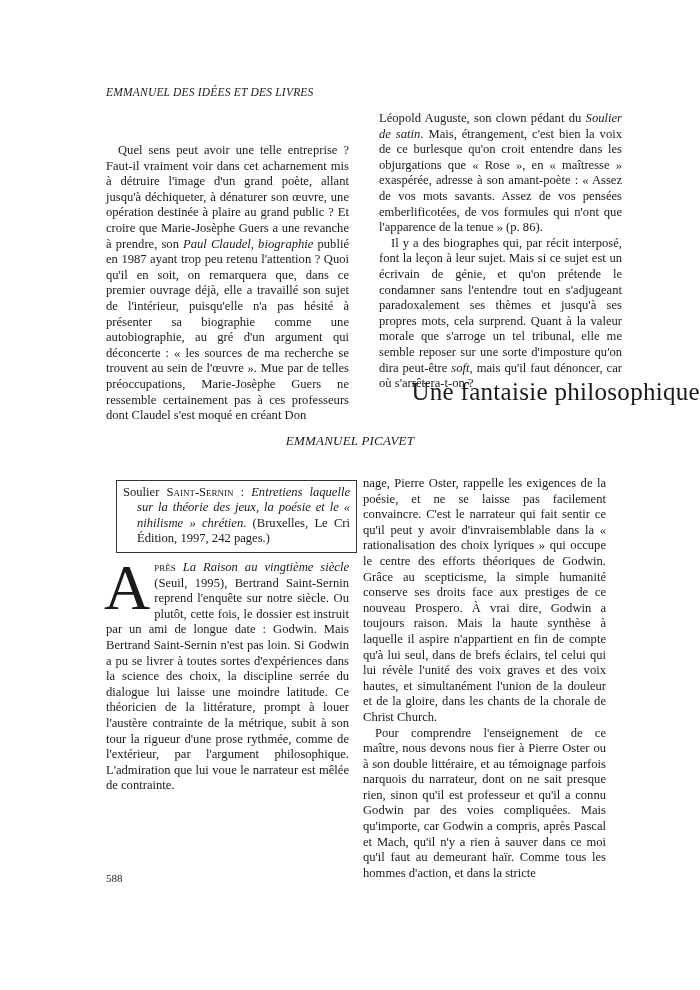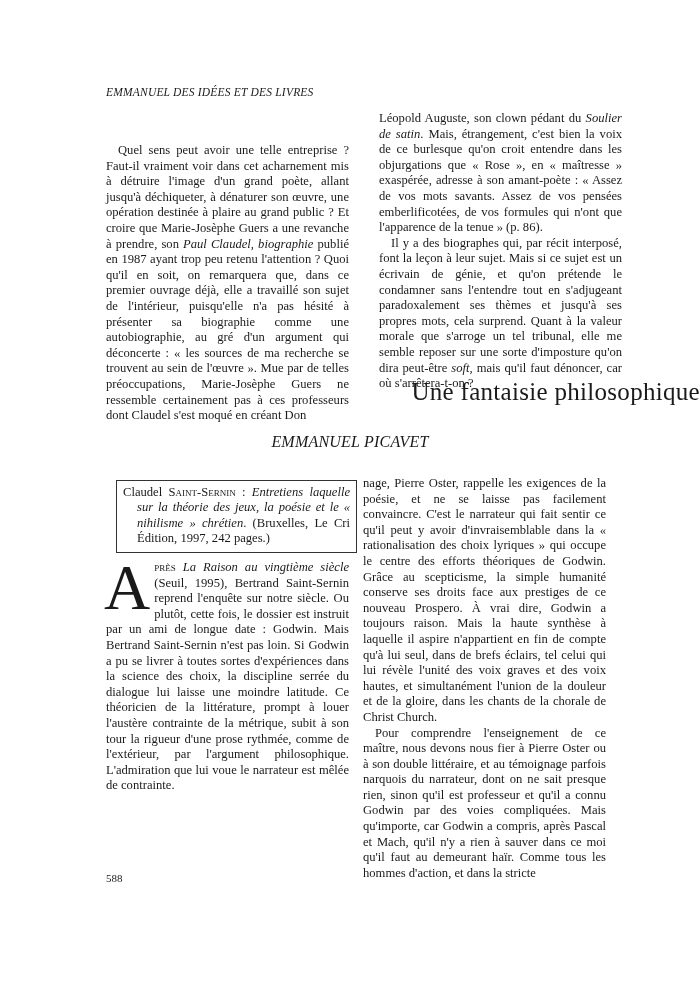--- a/index.html
+++ b/index.html
@@ -9,21 +9,21 @@
          font-size:11.5px; letter-spacing:0.2px; }
   .col { position:absolute; width:243px; font-size:12.6px; line-height:15.6px;
          text-align:justify; hyphens:manual; }
   .col p { margin:0; text-indent:12px; }
   .col p.noindent { text-indent:0; }
   #top-left { left:106px; top:111px;margin-top:32px; }
   #top-right { left:379px; top:111px; }
   .title { position:absolute; left:0; width:700px; top:378px; text-align:right;
          font-size:25px; letter-spacing:0.3px; }
   .author { position:absolute; left:0; width:700px; top:433px; text-align:center;
-         font-style:italic; font-size:16px; letter-spacing:0.2px; }
+         font-style:italic; font-size:13px; letter-spacing:0.2px; }
   .biblio { position:absolute; left:116px; top:480px; width:227px;
          border:1px solid #333; padding:4px 6px 5px 6px; font-size:12.6px;
          line-height:15.4px; text-align:justify; }
   .biblio .hang { display:block; padding-left:14px; text-indent:-14px; }
   .sc { font-variant:small-caps; }
   #bottom-left { left:106px; top:560px; }
   #bottom-right { left:363px; top:476px; }
   .dropcap { float:left; font-size:64px; line-height:50px; margin:3px 4px 0 -2px; }
   .page-number { position:absolute; left:106px; top:872px; font-size:11px; }
 </style>
@@ -38,21 +38,21 @@
 
 <div class="col" id="top-right">
   <p class="noindent"><span>Léopold Auguste, son clown pédant du </span><i>Soulier de satin</i><span>. Mais, étrangement, c'est bien la voix de ce burlesque qu'on croit entendre dans les objurgations que « Rose », en « maîtresse » exaspérée, adresse à son amant-poète : « Assez de vos mots savants. Assez de vos pensées emberlificotées, de vos formules qui n'ont que l'apparence de la tenue » (p. 86).</span></p>
   <p><span>Il y a des biographes qui, par récit interposé, font la leçon à leur sujet. Mais si ce sujet est un écrivain de génie, et qu'on prétende le condamner sans l'entendre tout en s'adjugeant paradoxalement ses thèmes et jusqu'à ses propres mots, cela surprend. Quant à la valeur morale que s'arroge un tel tribunal, elle me semble reposer sur une sorte d'imposture qu'on dira peut-être </span><i>soft</i><span>, mais qu'il faut dénoncer, car où s'arrêtera-t-on ?</span></p>
 </div>
 
 <div class="title">Une fantaisie philosophique</div>
 <div class="author">EMMANUEL PICAVET</div>
 
 <div class="biblio">
-  <span class="hang"><span>Claudel </span><span class="sc">Saint-Sernin</span><span> : </span><i>Entretiens laquelle sur la théorie des jeux, la poésie et le « nihilisme » chrétien</i><span>. (Bruxelles, Le Cri Édition, 1997, 242 pages.)</span></span>
+  <span class="hang"><span>Soulier </span><span class="sc">Saint-Sernin</span><span> : </span><i>Entretiens laquelle sur la théorie des jeux, la poésie et le « nihilisme » chrétien</i><span>. (Bruxelles, Le Cri Édition, 1997, 242 pages.)</span></span>
 </div>
 
 <div class="col" id="bottom-left">
   <p class="noindent"><span class="dropcap">A</span><span class="sc">près</span> <i>La Raison au vingtième siècle</i><span> (Seuil, 1995), Bertrand Saint-Sernin reprend l'enquête sur notre siècle. Ou plutôt, cette fois, le dossier est instruit par un ami de longue date : Godwin. Mais Bertrand Saint-Sernin n'est pas loin. Si Godwin a pu se livrer à toutes sortes d'expériences dans la science des choix, la discipline serrée du dialogue lui laisse une moindre latitude. Ce théoricien de la littérature, prompt à louer l'austère contrainte de la métrique, subit à son tour la rigueur d'une prose rythmée, comme de l'extérieur, par l'argument philosophique. L'admiration que lui voue le narrateur est mêlée de contrainte.</span></p>
 </div>
 
 <div class="col" id="bottom-right">
   <p class="noindent">nage, Pierre Oster, rappelle les exigences de la poésie, et ne se laisse pas facilement convaincre. C'est le narrateur qui fait sentir ce qu'il peut y avoir d'invraisemblable dans la « rationalisation des choix lyriques » qui occupe le centre des efforts théoriques de Godwin. Grâce au scepticisme, la simple humanité conserve ses droits face aux prestiges de ce nouveau Prospero. À vrai dire, Godwin a toujours raison. Mais la haute synthèse à laquelle il aspire n'appartient en fin de compte qu'à lui seul, dans de brefs éclairs, tel celui qui lui révèle l'unité des voix graves et des voix hautes, et simultanément l'union de la douleur et de la gloire, dans les chants de la chorale de Christ Church.</p>
   <p>Pour comprendre l'enseignement de ce maître, nous devons nous fier à Pierre Oster ou à son double littéraire, et au témoignage parfois narquois du narrateur, dont on ne sait presque rien, sinon qu'il est professeur et qu'il a connu Godwin par des voies compliquées. Mais qu'importe, car Godwin a compris, après Pascal et Mach, qu'il n'y a rien à sauver dans ce moi qu'il faut au demeurant haïr. Comme tous les hommes d'action, et dans la stricte</p>
 </div>

